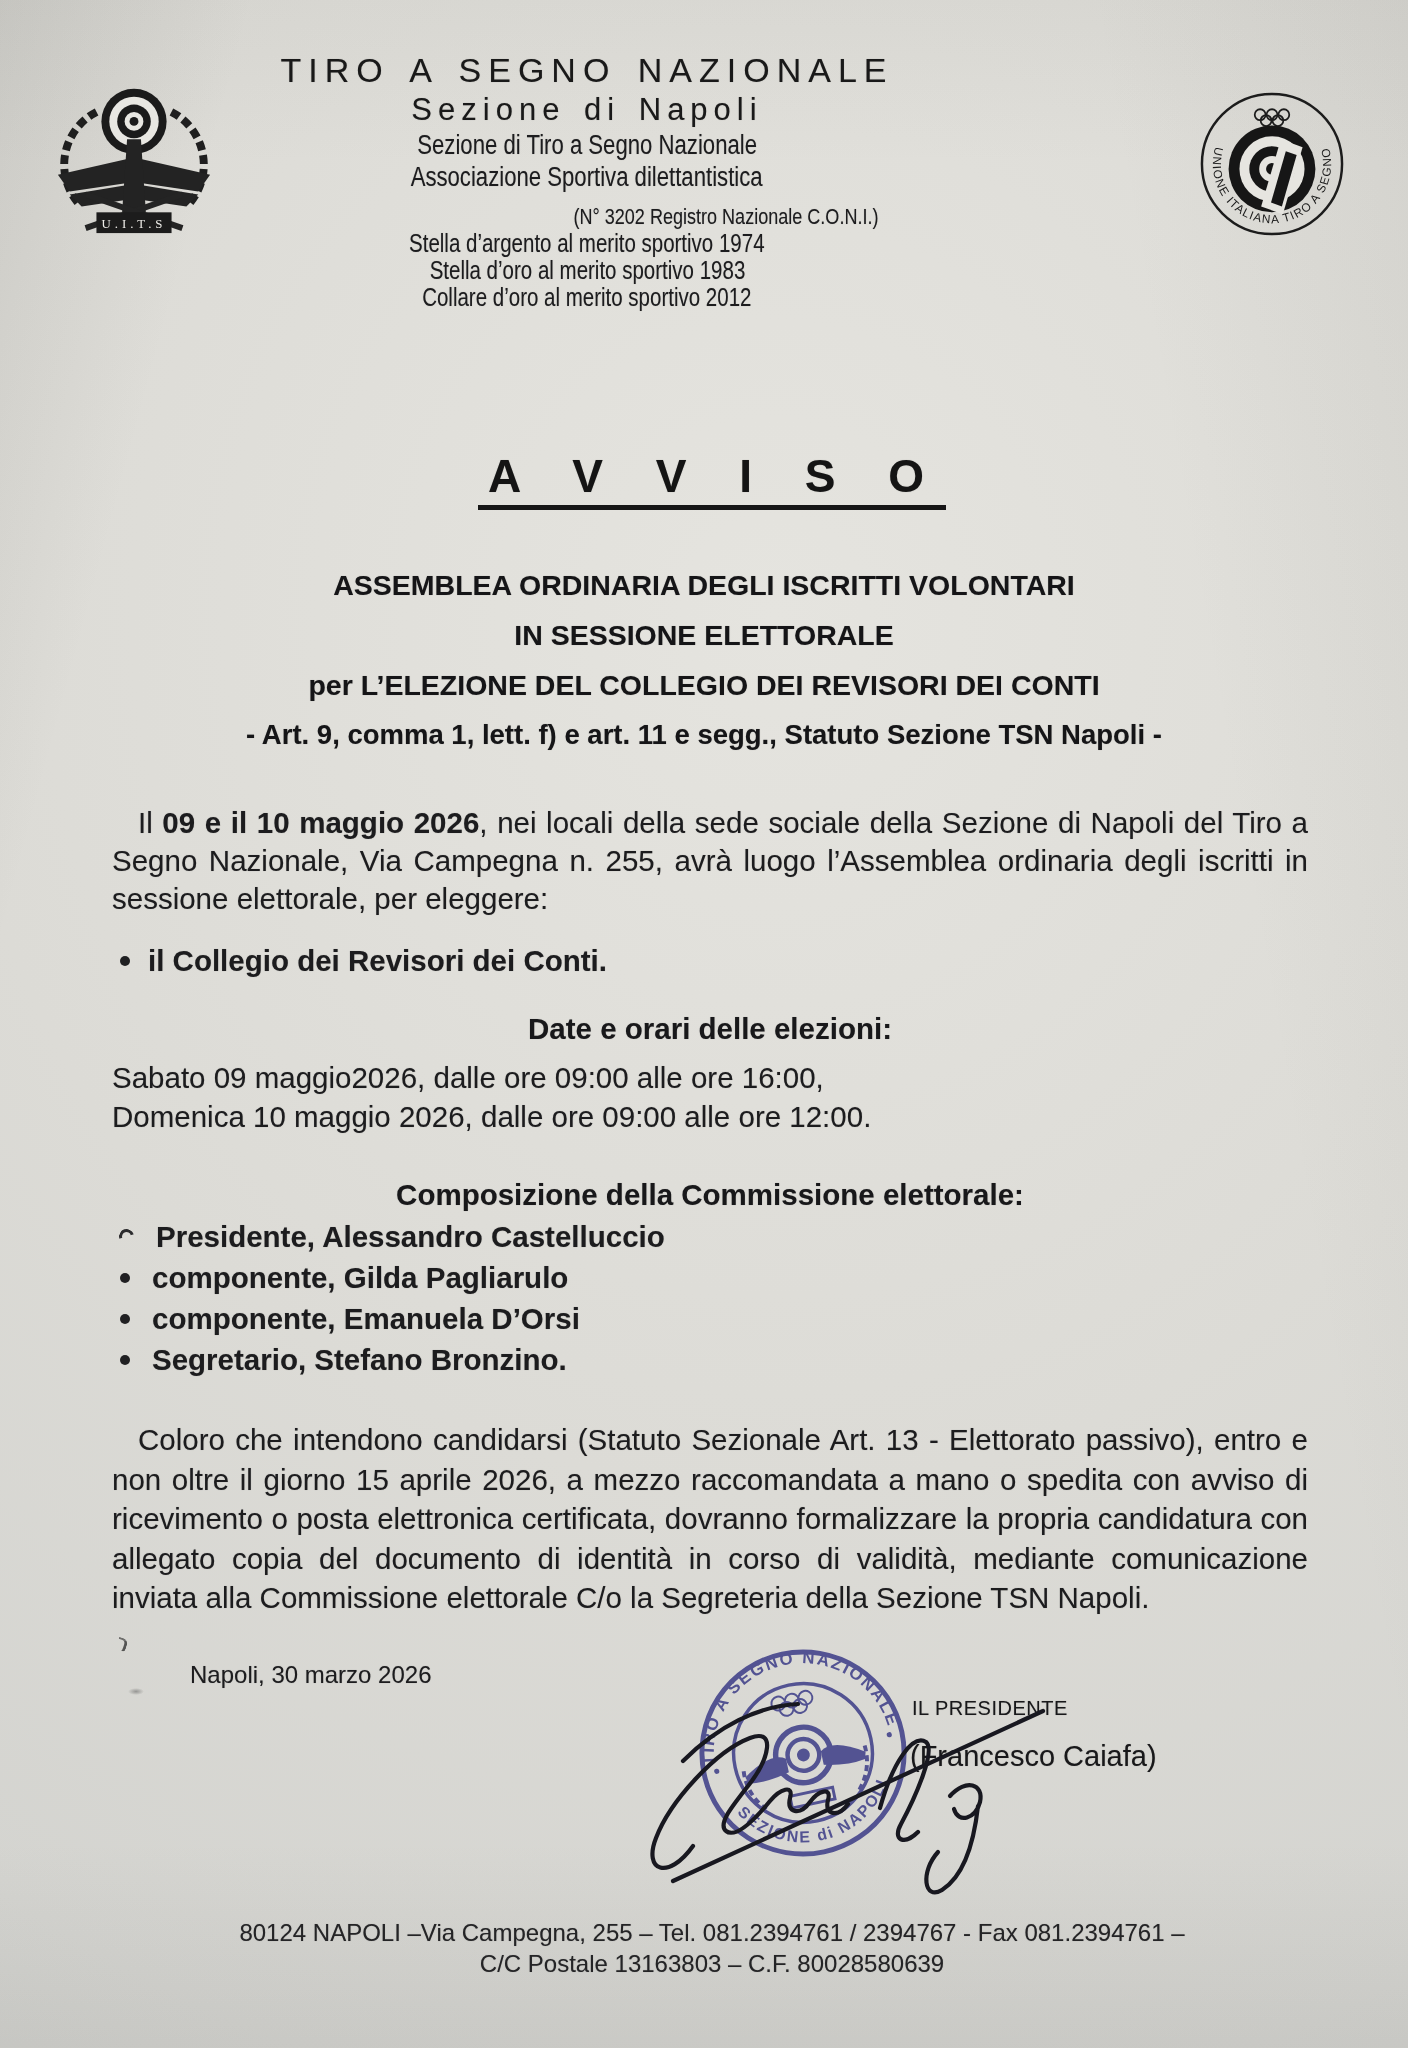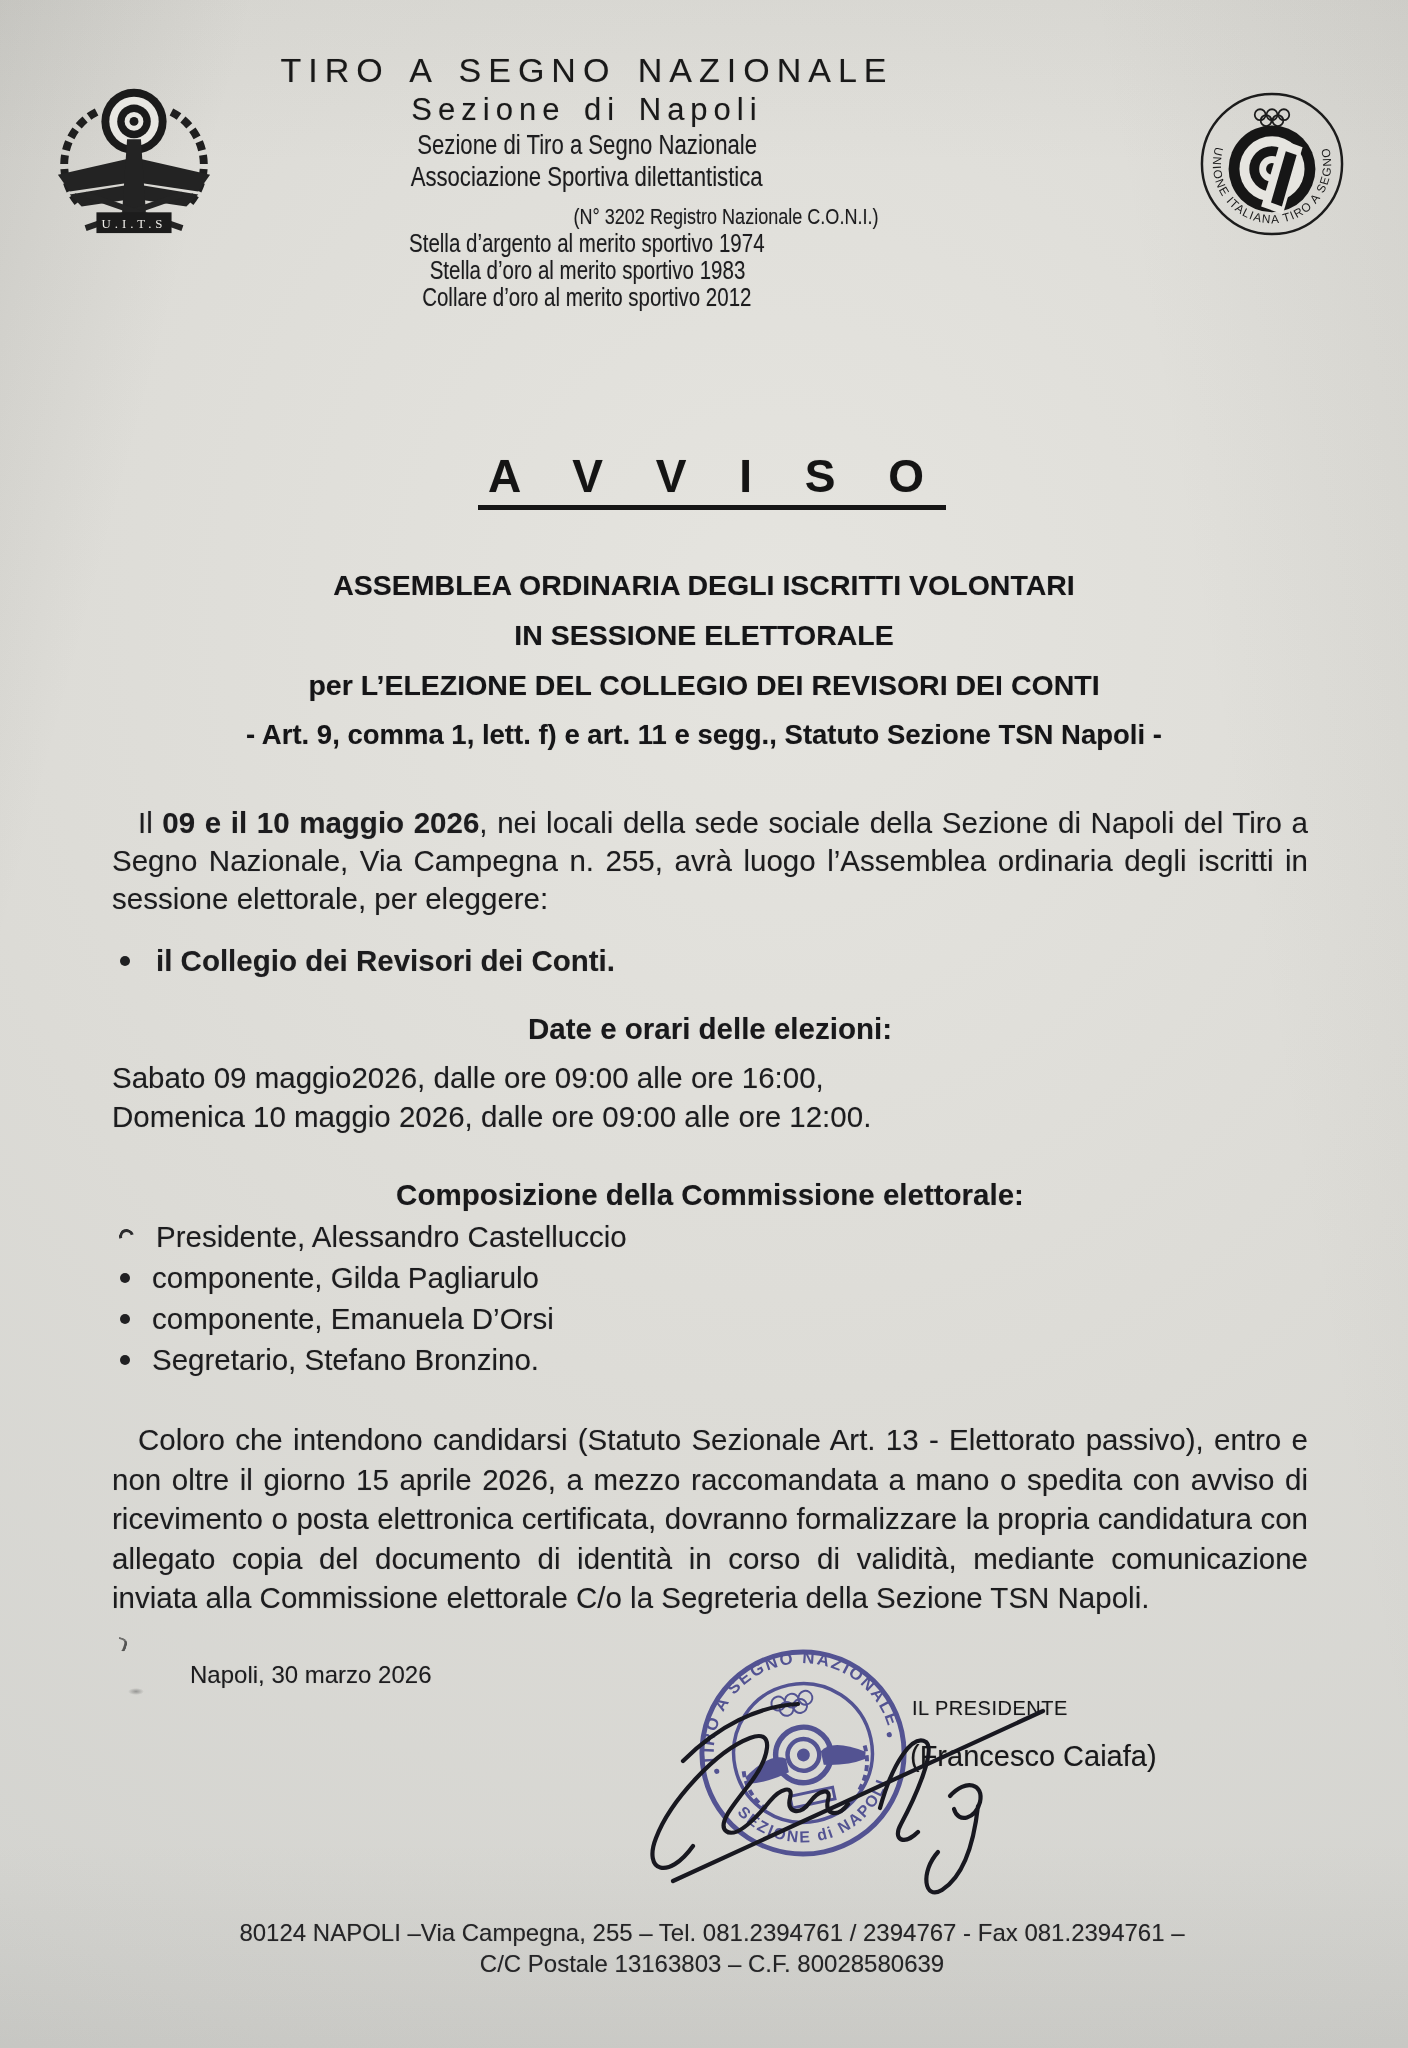--- a/index.html
+++ b/index.html
@@ -35,21 +35,21 @@
             letter-spacing:20px; padding:0 2px 2px 10px; border-bottom:5px solid #161616; color:#141414; }
   .sub-block { position:absolute; top:560px; left:0; width:100%; text-align:center; font-weight:700; color:#151517; }
   .sub-line  { font-size:28.5px; line-height:50px; white-space:nowrap; }
   .sub-line.small { font-size:27.5px; }
 
   
   .body-block { position:absolute; left:112px; width:1196px; font-size:29.5px; }
   .para { text-align:justify; line-height:38px; text-indent:26px; }
   .para2 { text-align:justify; line-height:39.5px; text-indent:26px; }
   .b { font-weight:700; }
-  .bullet-row { display:flex; align-items:center; gap:26px; }
+  .bullet-row { display:flex; align-items:center; gap:18px; }
   .dot { flex:0 0 auto; width:10px; height:10px; border-radius:50%; background:#202022; margin-left:8px; }
   .dot-broken { flex:0 0 auto; width:9px; height:9px; border-radius:50%; border:3px solid #2c2c2e;
                 border-bottom-color:transparent; border-right-color:transparent; transform:rotate(28deg);
                 background:transparent; margin-left:7px; }
   .heading { font-weight:700; color:#18181a;text-align:center; }
   .line { line-height:39px; white-space:nowrap; }
   .mlist .mrow { display:flex; align-items:center; gap:22px; height:41px; }
 
   .dateline { position:absolute; left:190px; top:1661px; font-size:24px; }
 
@@ -161,21 +161,21 @@
     <span class="b">il Collegio dei Revisori dei Conti.</span>
   </div>
 
   <div class="body-block heading t" style="top:1012px;">Date e orari delle elezioni:</div>
   <div class="body-block t" style="top:1058px;">
     <div class="line">Sabato 09 maggio2026, dalle ore 09:00 alle ore 16:00,</div>
     <div class="line">Domenica 10 maggio 2026, dalle ore 09:00 alle ore 12:00.</div>
   </div>
 
   <div class="body-block heading t" style="top:1178px;">Composizione della Commissione elettorale:</div>
-  <div class="body-block mlist t" style="top:1216px;">
+  <div class="body-block mlist t" style="top:1216px;font-weight:bold;">
     <div class="mrow">
       <span class="dot-broken"></span>
       <span>Presidente, Alessandro Castelluccio</span>
     </div>
     <div class="mrow">
       <span class="dot"></span>
       <span>componente, Gilda Pagliarulo</span>
     </div>
     <div class="mrow">
       <span class="dot"></span>

